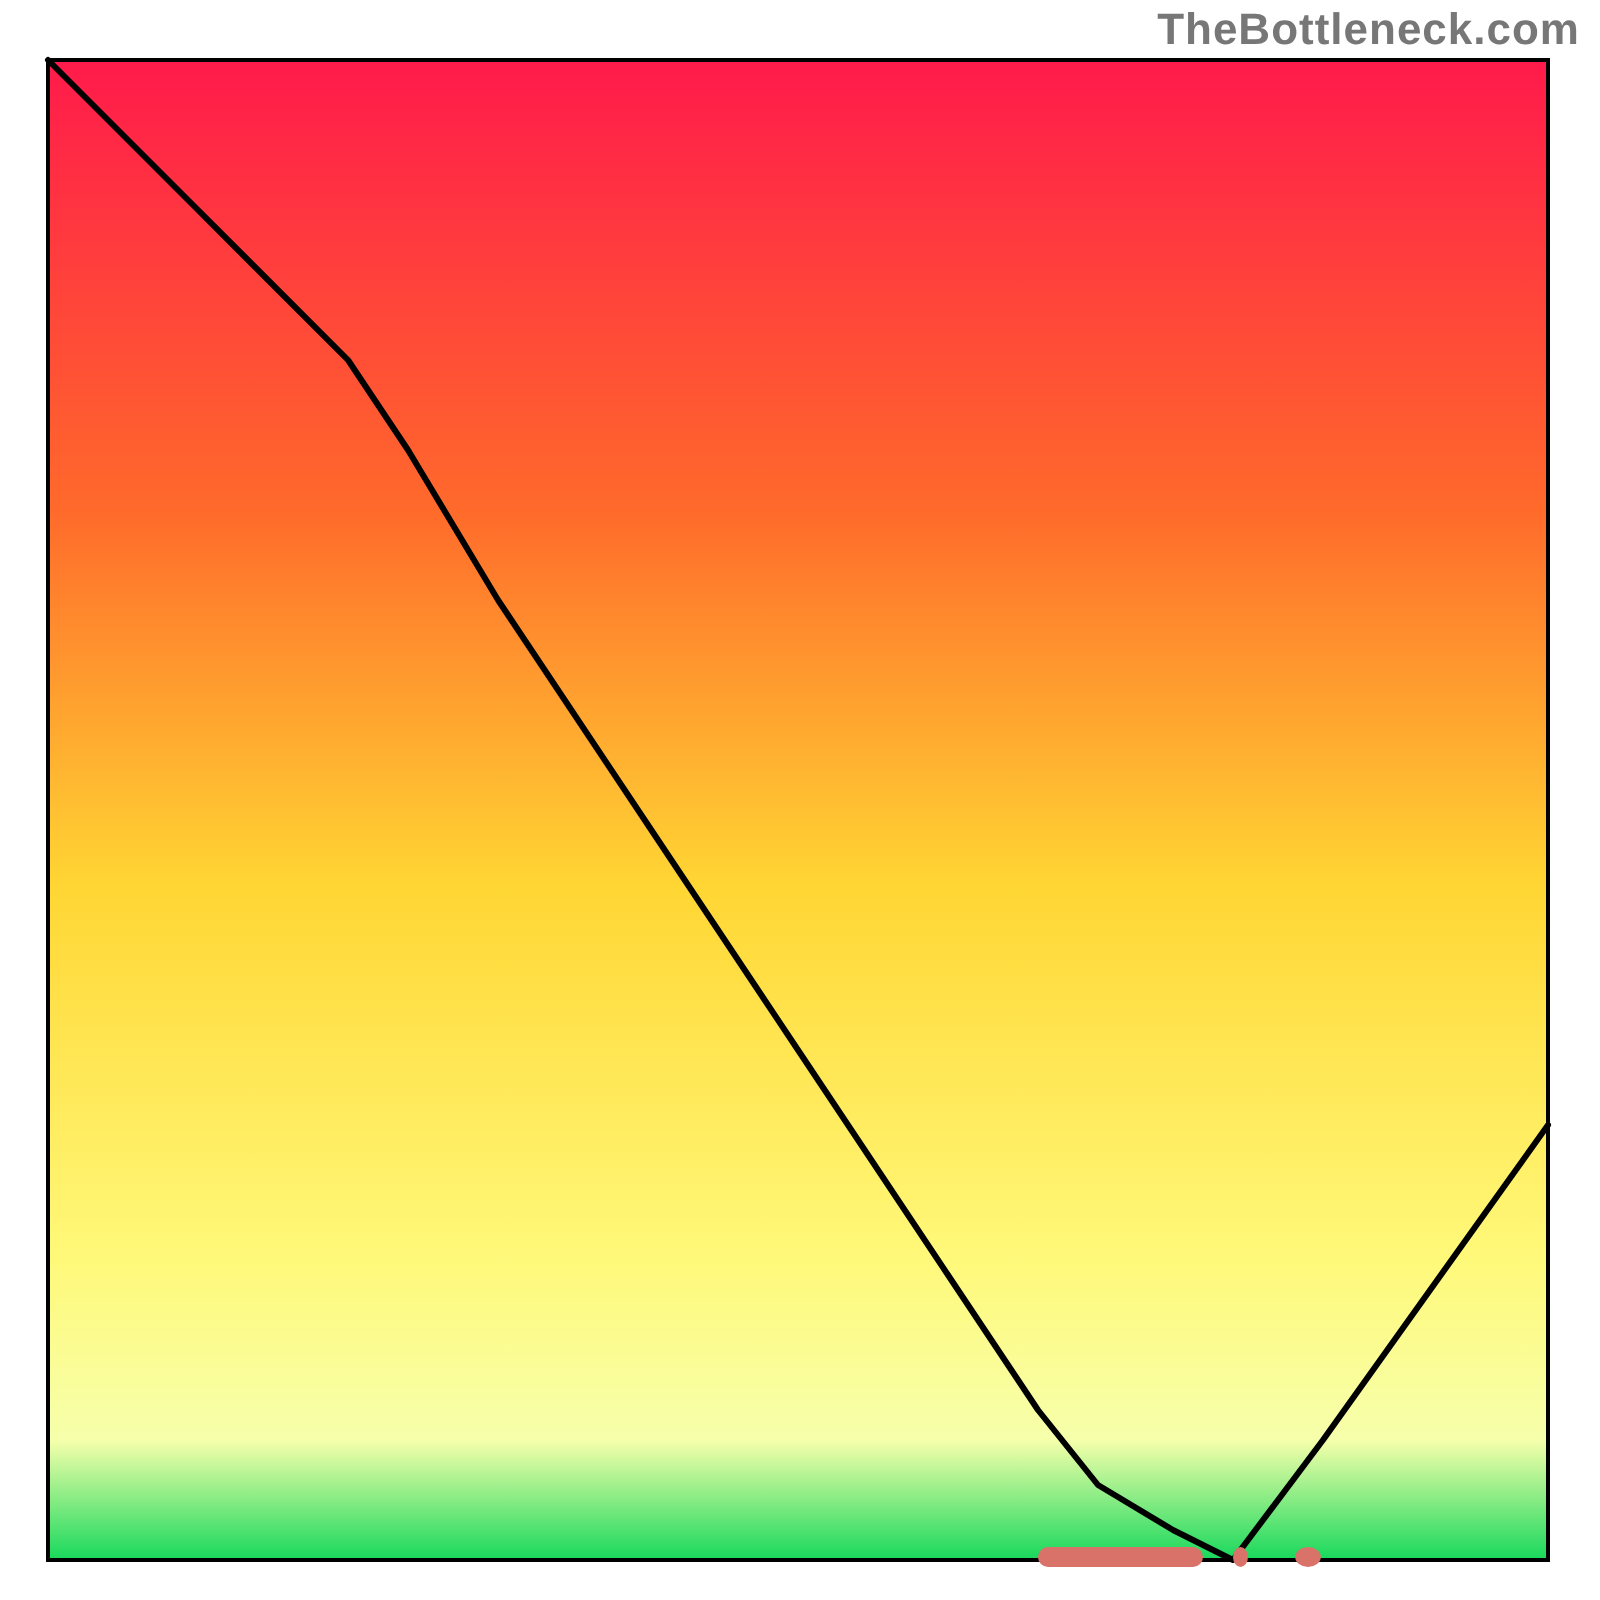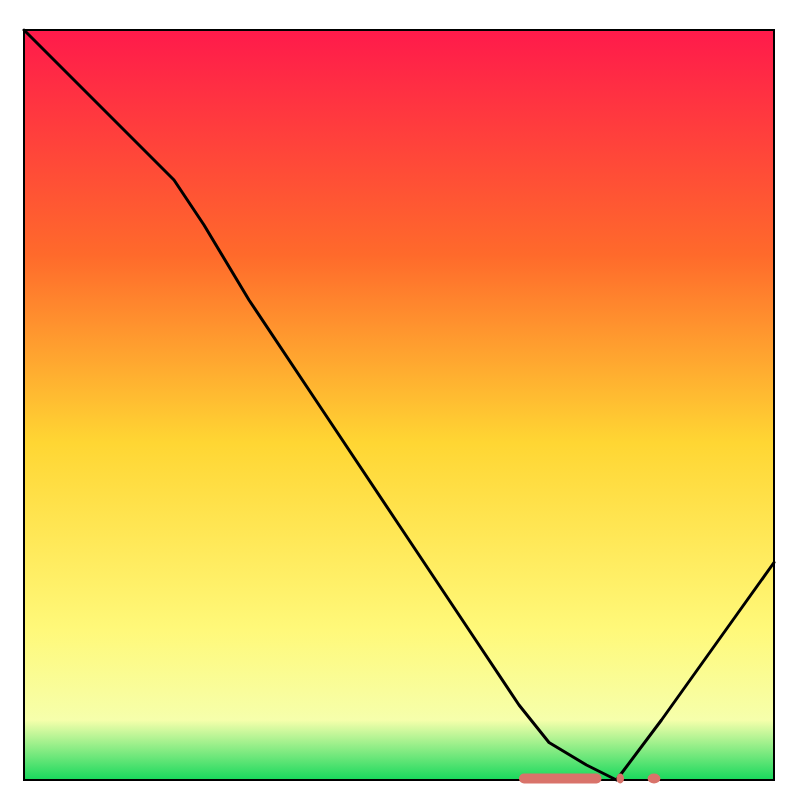--- a/index.html
+++ b/index.html
@@ -30,20 +30,21 @@
     left: 0;
     top: 0;
     width: 800px;
     height: 800px;
   }
 </style>
 </head>
 <body>
 
 <div class="wrap">
+  <div class="attribution">TheBottleneck.com</div>
 
   <svg class="chart" viewBox="0 0 800 800">
     <defs>
       <linearGradient id="bg-grad" x1="0" y1="0" x2="0" y2="1">
         <stop id="g0" offset="0%" stop-color="#ff1a4b"></stop>
         <stop id="g1" offset="30%" stop-color="#ff6a2b"></stop>
         <stop id="g2" offset="55%" stop-color="#ffd633"></stop>
         <stop id="g3" offset="80%" stop-color="#fff97a"></stop>
         <stop id="g4" offset="92%" stop-color="#f6ffab"></stop>
         <stop id="g5" offset="100%" stop-color="#17d85c"></stop>

